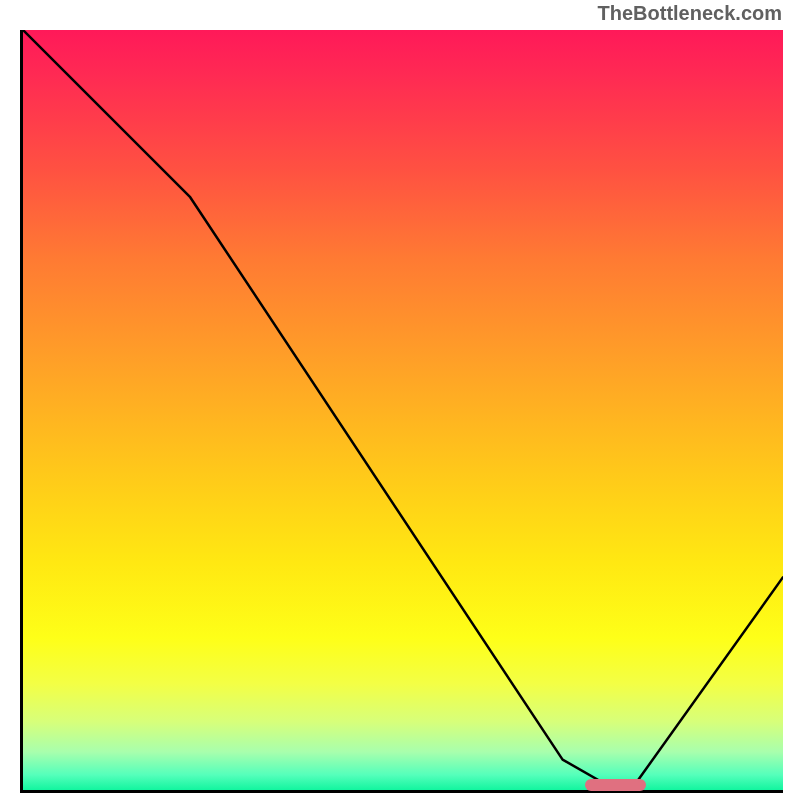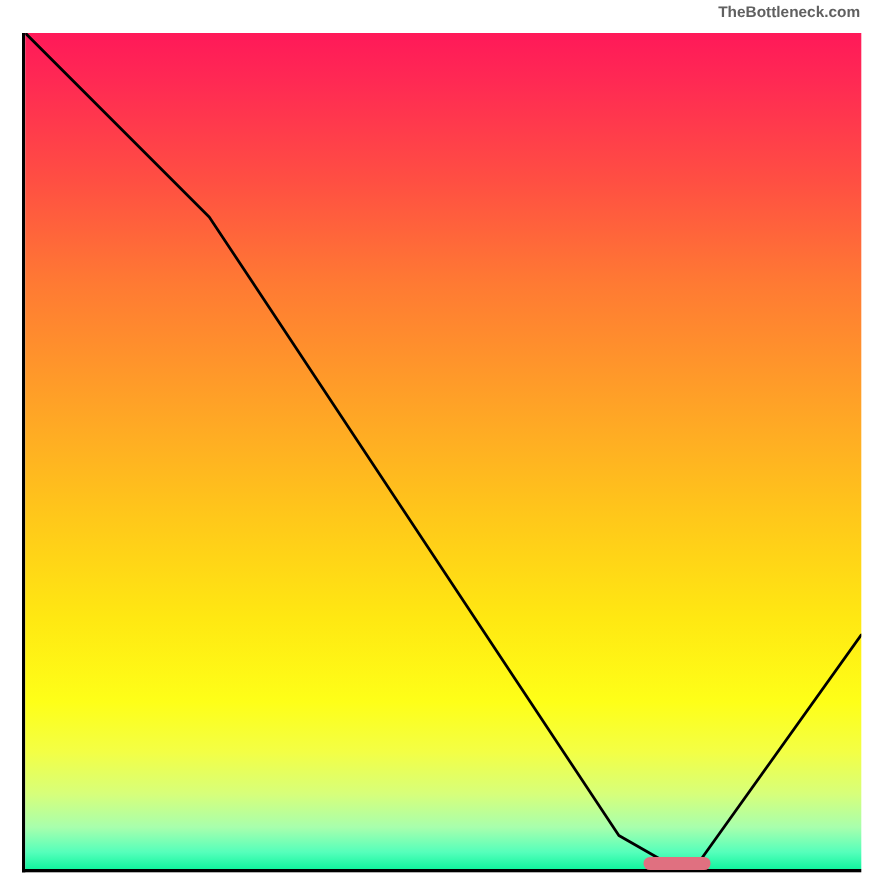--- a/index.html
+++ b/index.html
@@ -8,21 +8,21 @@
     width: 800px;
     height: 800px;
     background: #ffffff;
     font-family: Arial, Helvetica, sans-serif;
     position: relative;
   }
   .watermark {
     position: absolute;
     top: 2px;
     right: 18px;
-    font-size: 14px;
+    font-size: 20px;
     font-weight: bold;
     color: #606060;
     z-index: 10;
   }
   .plot-area {
     position: absolute;
     left: 20px;
     top: 30px;
     width: 760px;
     height: 760px;

